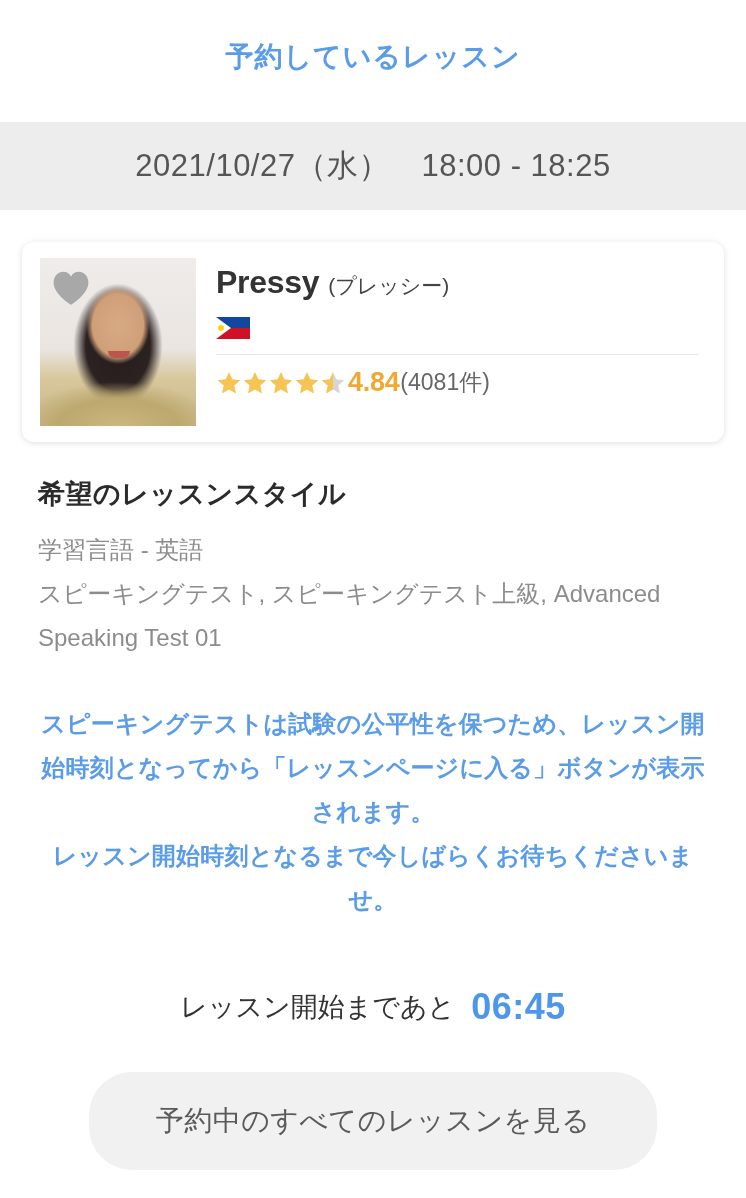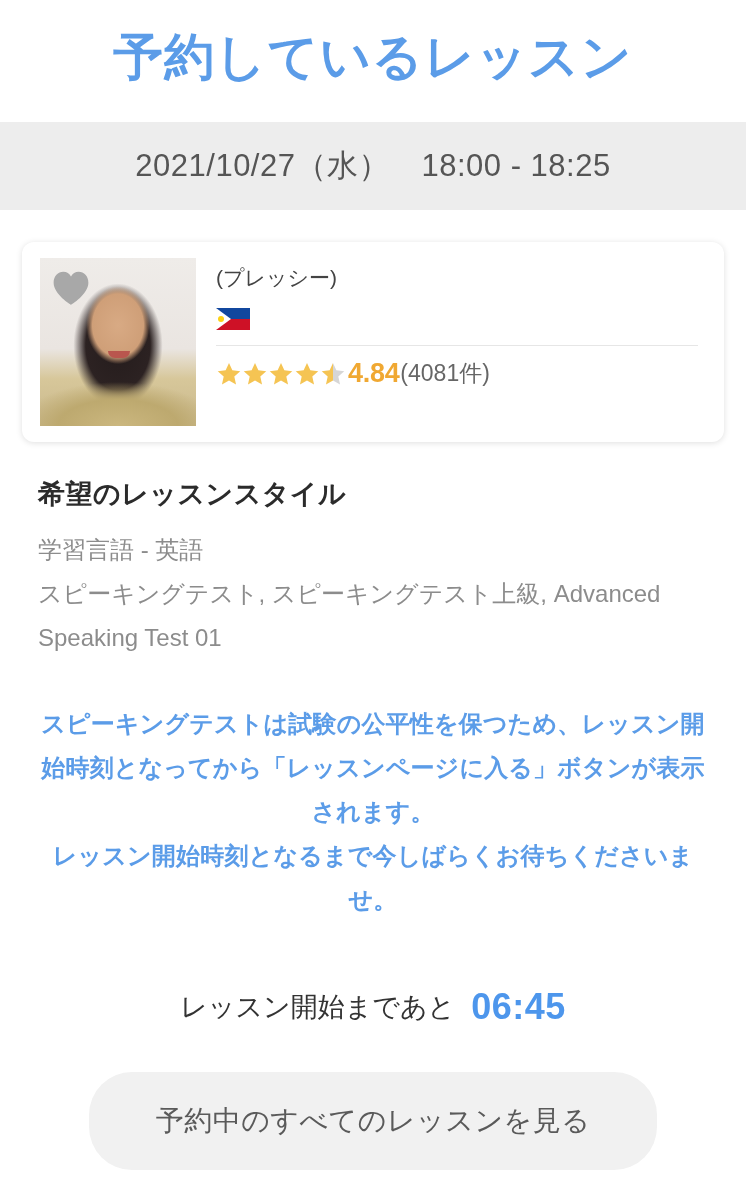--- a/index.html
+++ b/index.html
@@ -15,21 +15,21 @@
     position: relative;
   }
 
   
   .page-title {
     height: 122px;
     display: flex;
     align-items: center;
     justify-content: center;
     color: #5b9ce8;
-    font-size: 50px;
+    font-size: 28px;
     font-weight: bold;
     letter-spacing: 1px;
     box-sizing: border-box;
     padding-bottom: 8px;
   }
 
   
   .date-bar {
     height: 88px;
     background: #ededed;
@@ -247,20 +247,21 @@
       <div class="photo-shoulders"></div>
       <div class="photo-smile"></div>
       <svg class="heart-icon" viewBox="0 0 32 29">
         <path d="M16 28 C16 28 2 19.5 2 10.2 C2 5.1 5.6 1.5 9.8 1.5 C12.6 1.5 14.8 3 16 5.2 C17.2 3 19.4 1.5 22.2 1.5 C26.4 1.5 30 5.1 30 10.2 C30 19.5 16 28 16 28 Z" fill="#a8a8a8"></path>
       </svg>
     </div>
 
     <div class="card-info">
 
       <div class="teacher-name-row">
+        <span class="teacher-name">Pressy</span>
         <span class="teacher-name-kana">(プレッシー)</span>
       </div>
 
       <div class="country-row">
         <svg class="flag-icon" viewBox="0 0 34 22">
           <rect x="0" y="0" width="34" height="11" fill="#11479e"></rect>
           <rect x="0" y="11" width="34" height="11" fill="#ce1126"></rect>
           <polygon points="0,0 15,11 0,22" fill="#ffffff"></polygon>
           <circle cx="5" cy="11" r="3" fill="#fcd116"></circle>
         </svg>

